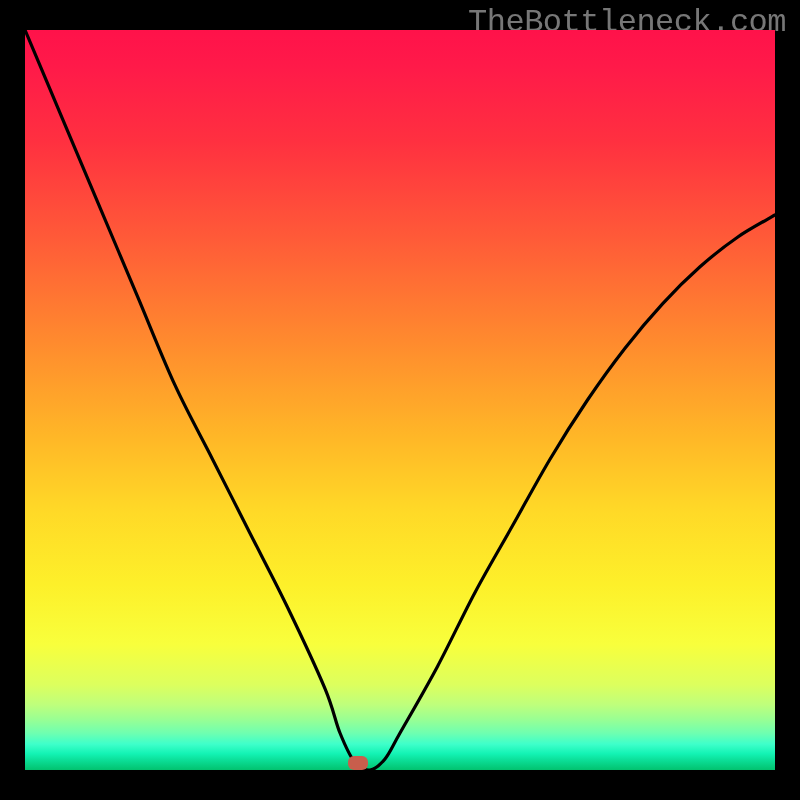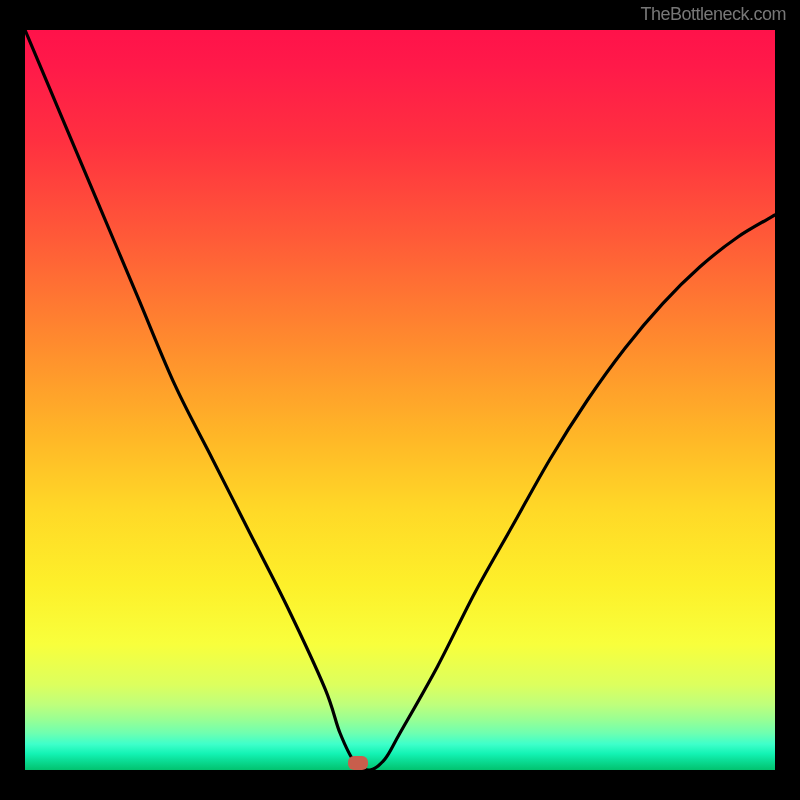--- a/index.html
+++ b/index.html
@@ -16,23 +16,24 @@
     position: absolute;
     left: 0; top: 0;
     width: 800px; height: 800px;
     background: #000;
   }
   .watermark {
     position: absolute;
     top: 4px;
     right: 14px;
     color: #777;
-    font-size: 18px;
+    font-size: 32px;
     font-weight: 500;
     letter-spacing: -0.5px;
+    font-family: Liberation Mono, monospace;
   }
   .plot-frame {
     position: absolute;
     left: 25px;
     top: 30px;
     width: 750px;
     height: 740px;
     background: #000;
   }
   .gradient {

